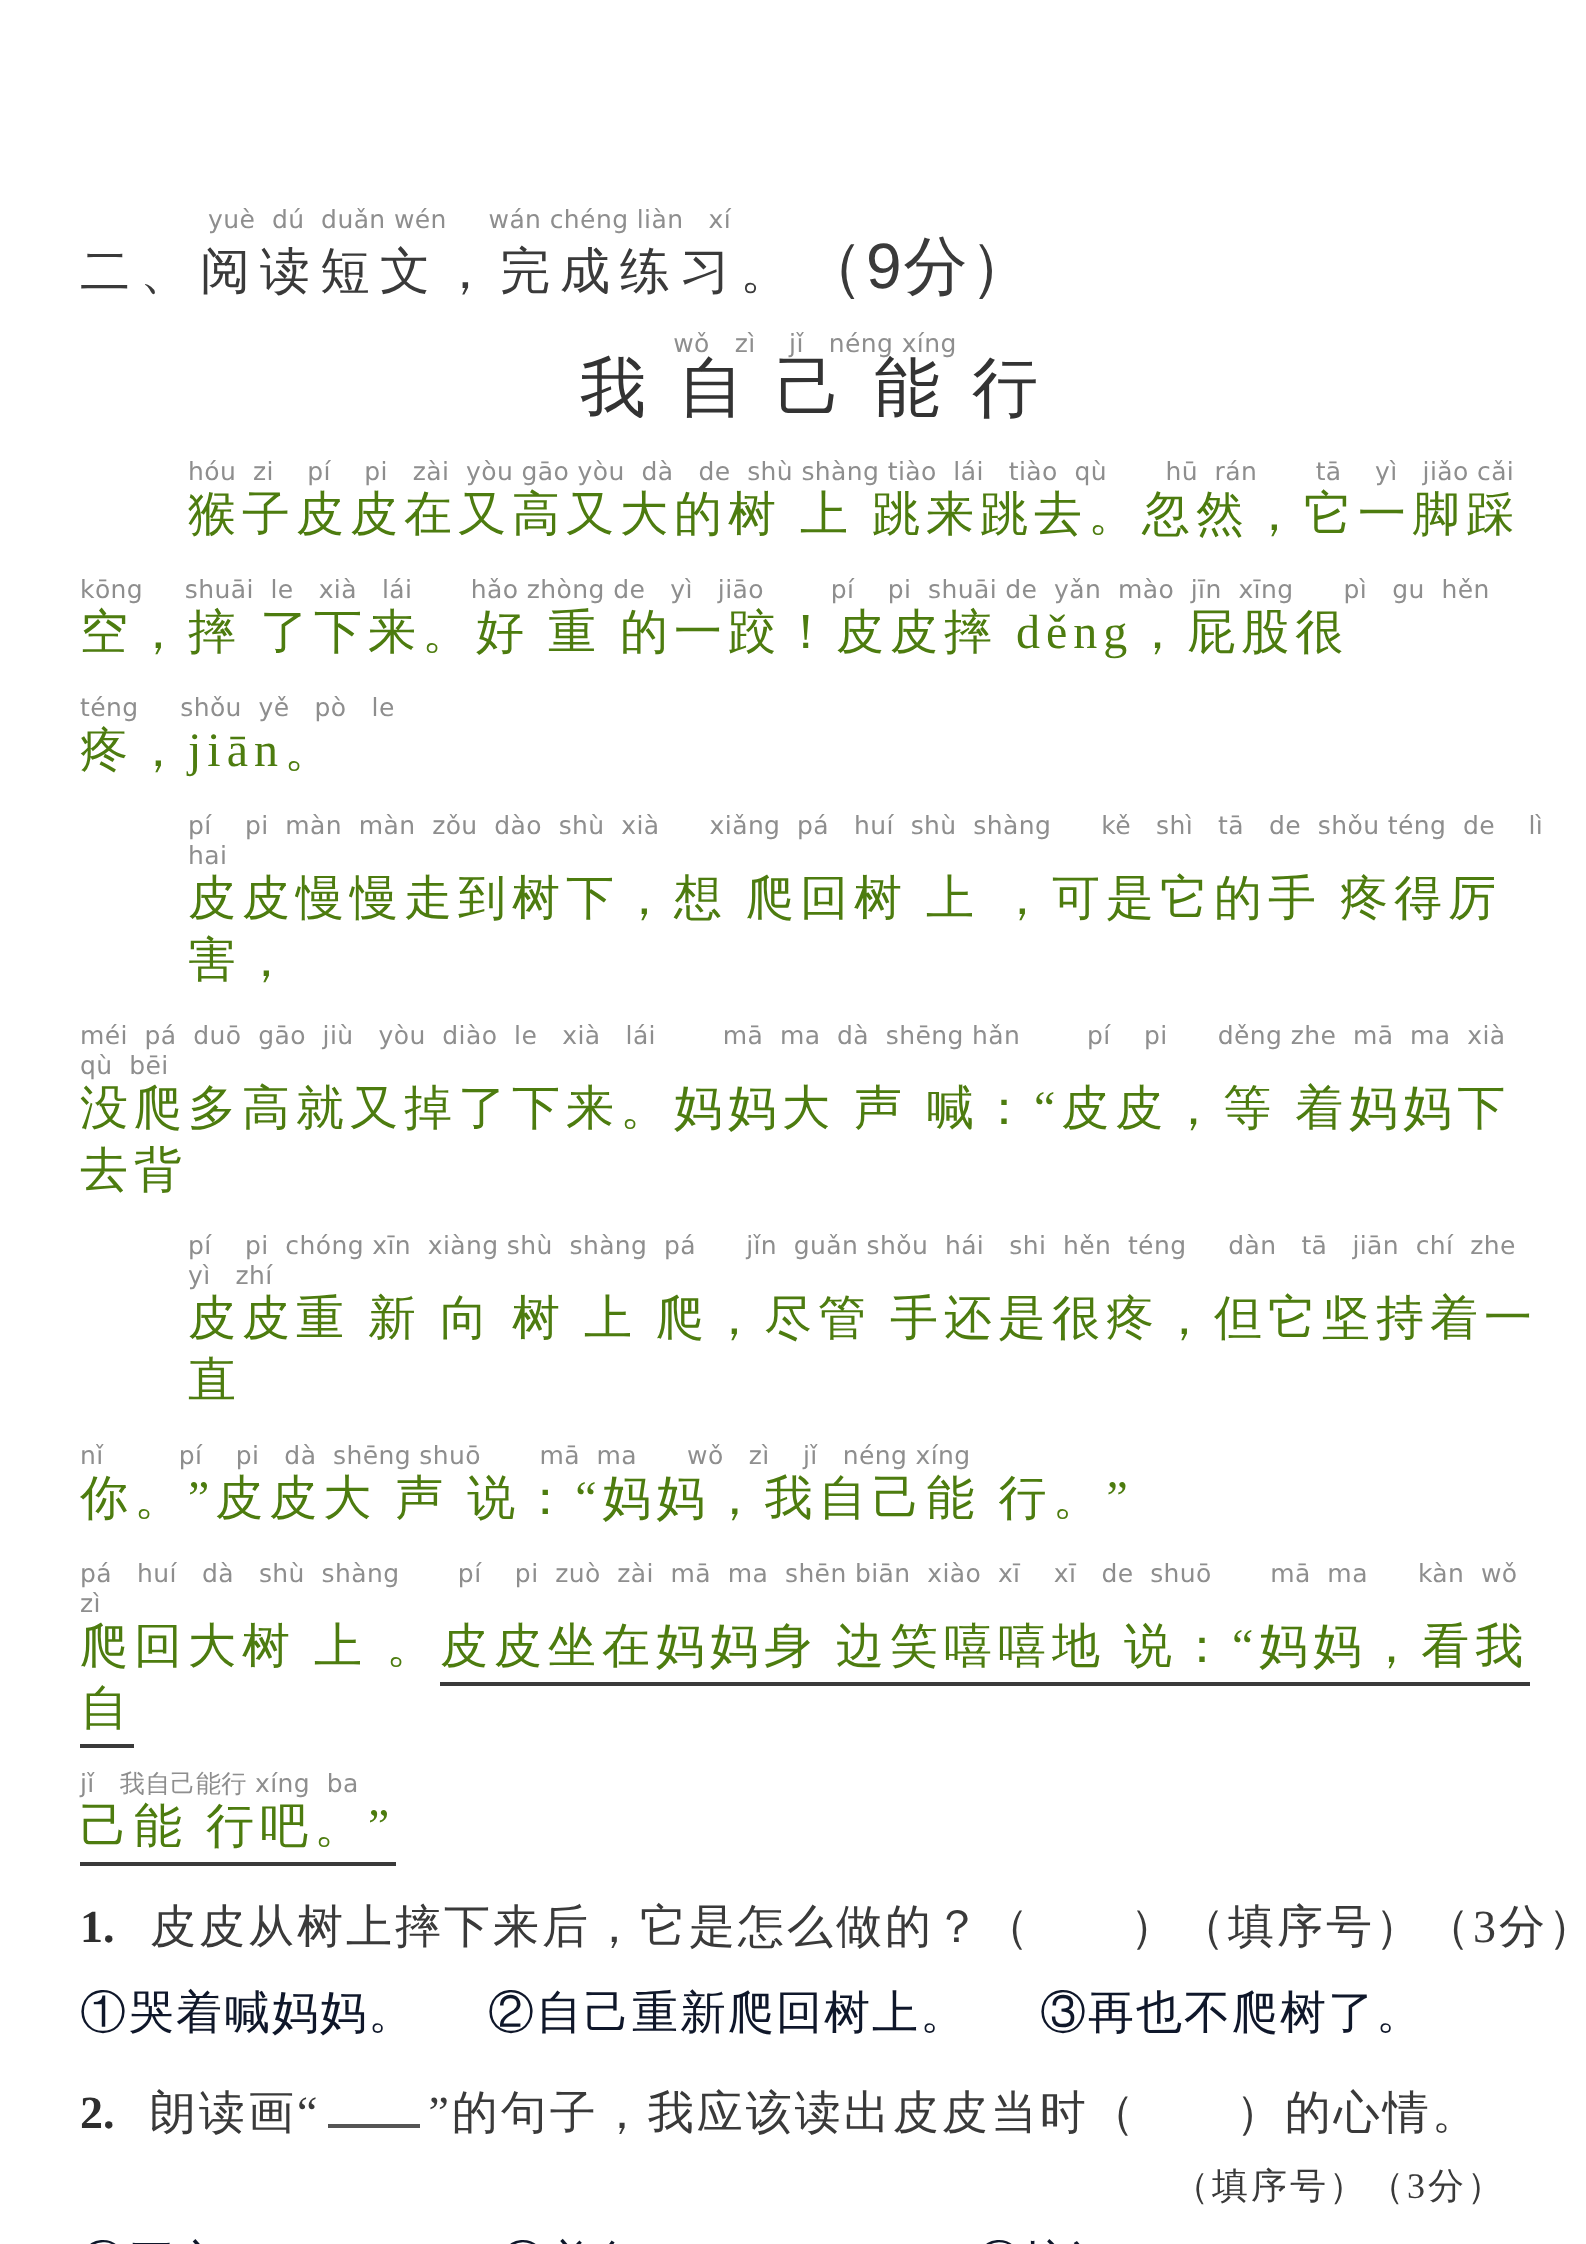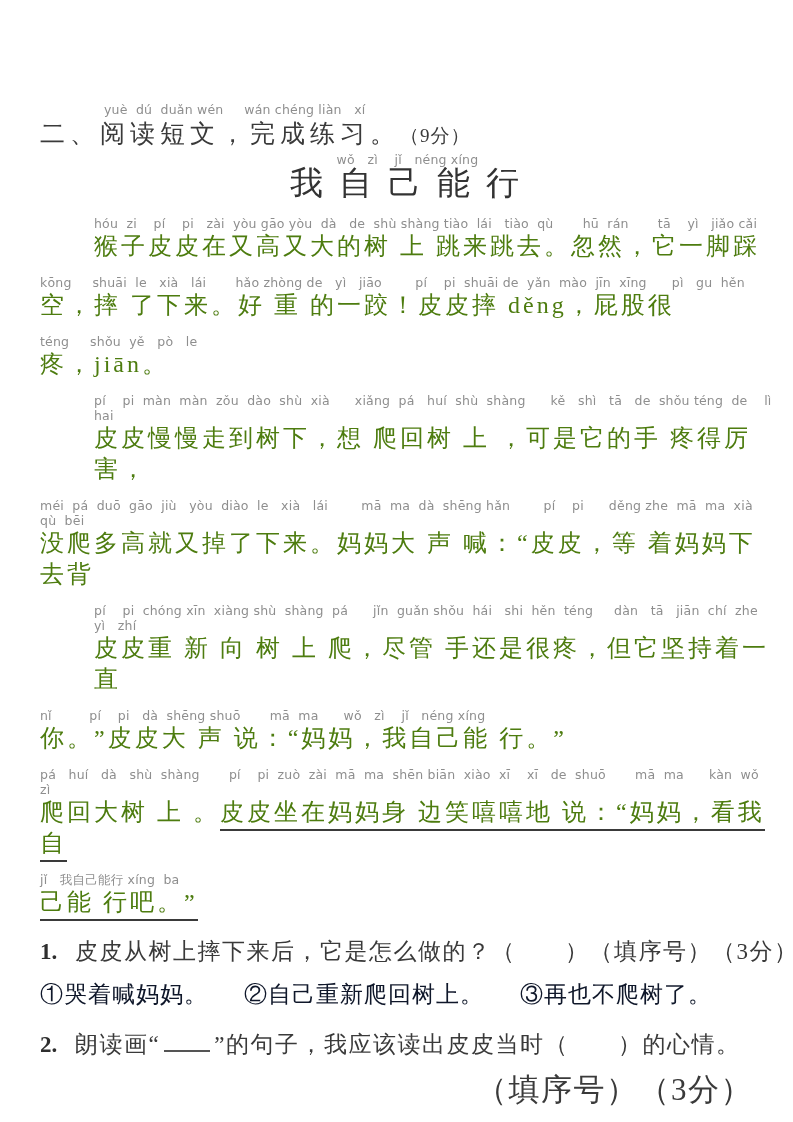--- a/index.html
+++ b/index.html
@@ -24,25 +24,25 @@
     letter-spacing: 0.2px;
   }
   
   .header-py { margin-left: 64px; }
   .header-zh {
     font-family: "DejaVu Sans", "Liberation Sans", sans-serif;
     font-size: 25px; line-height: 33px;
     letter-spacing: 5px; color: #3a3a3a;
   }
   .header-zh .score {
-    font-family: Liberation Serif, serif;
-    letter-spacing: 1px; font-size: 19px;
+    font-family: Liberation Sans, sans-serif;
+    letter-spacing: 1px; font-size: 32px;
   }
   
-  .title-block { text-align: center; }
+  .title-block { margin-top: 12px; text-align: center; }
   .title-zh {
     font-size: 33px; line-height: 33px;
     letter-spacing: 16px; color: #333;
     margin-left: 10px;
   }
   
   .pline { margin-top: 13px; }
   .pline.first { margin-top: 16px; }
   .pline.indent { padding-left: 54px; }
   .zh {
@@ -59,21 +59,21 @@
   }
   .qtext { font-size: 23px; line-height: 33px; letter-spacing: 1.5px; color: #3a3a3a; white-space: nowrap; }
   .blank {
     display: inline-block; width: 46px; height: 0.85em;
     border-bottom: 2px solid #555; margin: 0 4px;
   }
   .opts { margin-top: 10px; display: flex; font-size: 23px; line-height: 33px; letter-spacing: 1px; color: #0f172a; }
   .opts1 { width: 672px; justify-content: space-between; }
   .opts2 .o1 { width: 210px; }
   .opts2 .o2 { width: 238px; }
-  .note { margin-top: 8px; text-align: right; padding-right: 22px; font-size: 31px; letter-spacing: 1.5px; color: #3a3a3a; }
+  .note { margin-top: 8px; text-align: right; padding-right: 22px; font-size: 18px; letter-spacing: 1.5px; color: #3a3a3a; }
 </style>
 </head>
 <body>
 
 <div class="page">
 
   <div>
     <div class="py header-py">yuè  dú  duǎn wén     wán chéng liàn   xí</div>
     <div class="header-zh"><span>二、阅读短文，完成练习。</span><span class="score">（9分）</span></div>
   </div>

